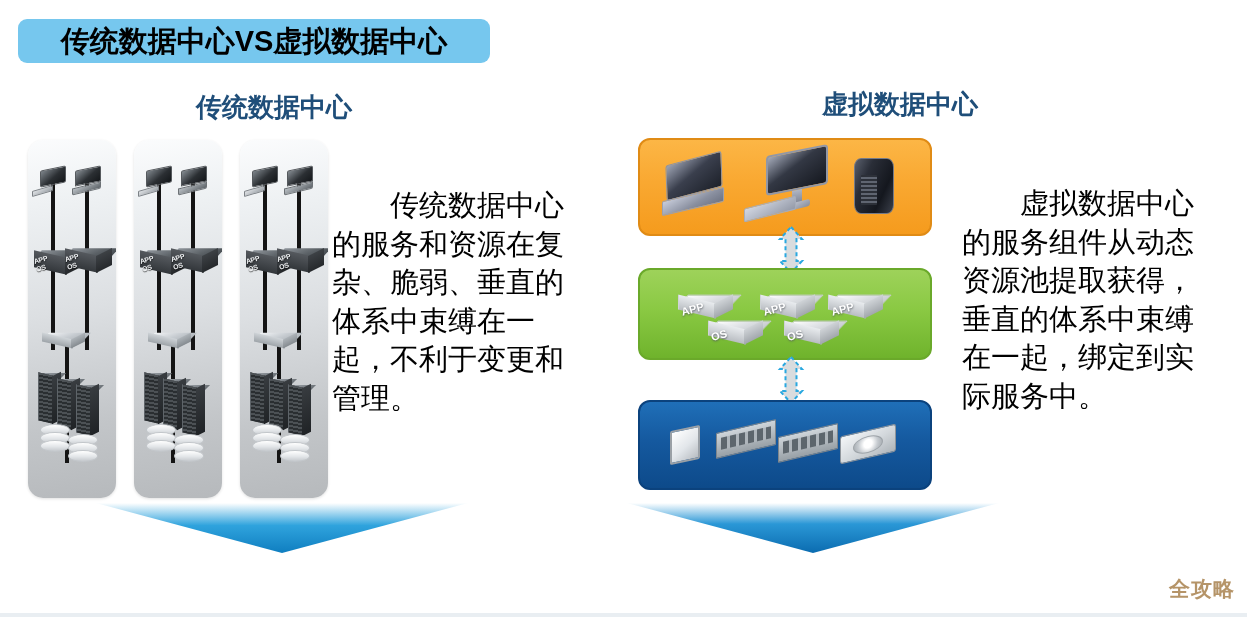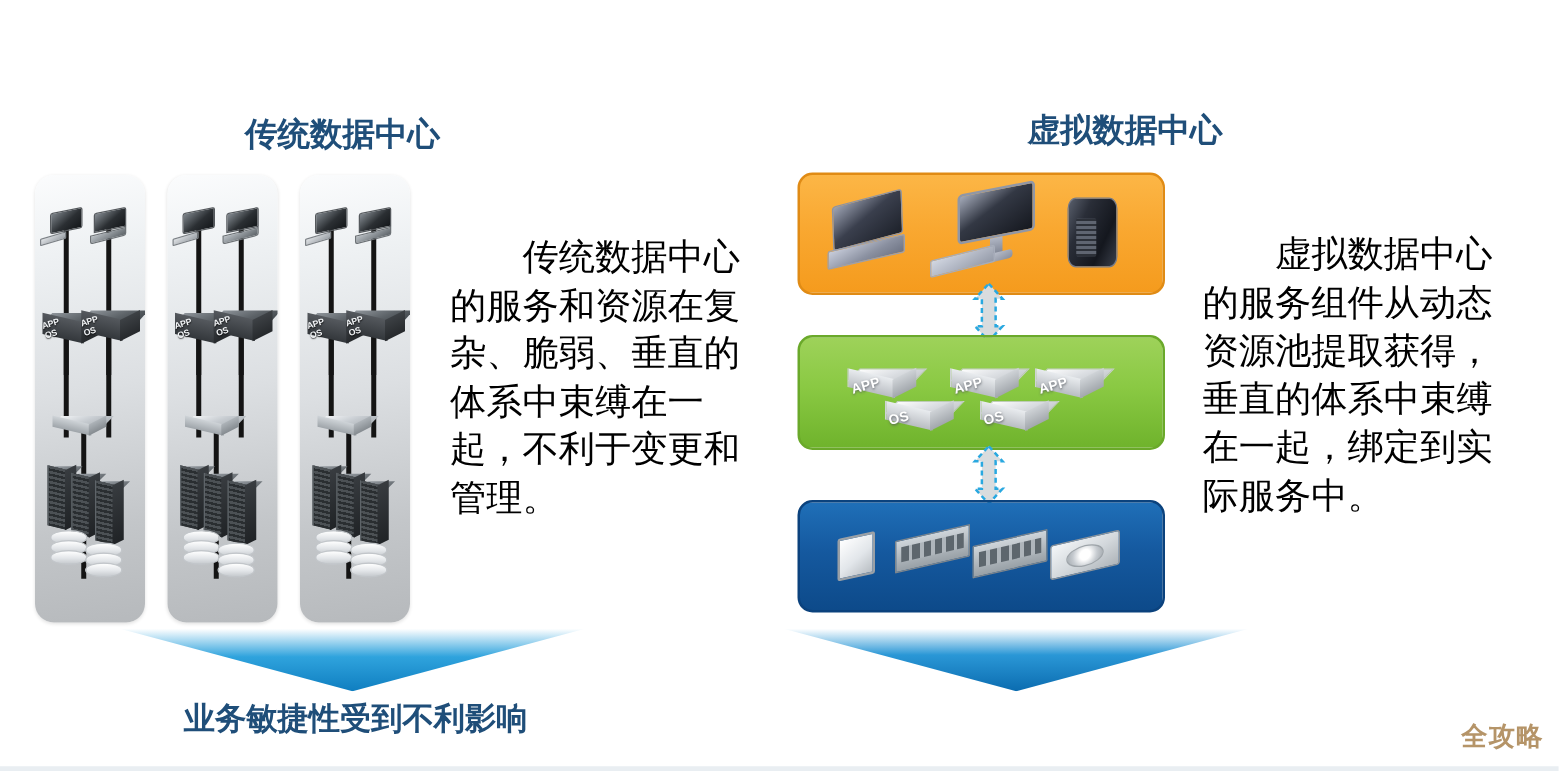--- a/index.html
+++ b/index.html
@@ -40,21 +40,21 @@
   #subtitle-right { left: 822px; top: 87px; }
 
   
   .body-text {
     position: absolute;
     font-size: 29px; color: #000000;
     line-height: 1.33;
     text-indent: 2em;
     font-family: "DejaVu Sans", "Liberation Sans", sans-serif;
   }
-  #body-left  { left: 360px; top: 186px; width: 246px; }
+  #body-left  { left: 332px; top: 186px; width: 246px; }
   #body-right { left: 962px; top: 184px; width: 252px; }
 
   
   .bottom-caption {
     position: absolute;
     font-size: 25px; font-weight: bold;
     color: #1f4e79; white-space: nowrap;
   }
   #caption-left  { left: 147px; top: 558px; }
   #caption-right { left: 782px; top: 558px; }
@@ -324,20 +324,23 @@
   #footer-rule {
     position: absolute; left: 0; bottom: 0; width: 1247px; height: 4px;
     background: #e9eef2;
   }
 </style>
 </head>
 <body>
 
 <div id="slide">
 
+  <div id="title-banner">
+    <span id="title-text">传统数据中心VS虚拟数据中心</span>
+  </div>
 
   <div class="col-subtitle" id="subtitle-left">传统数据中心</div>
   <div class="col-subtitle" id="subtitle-right">虚拟数据中心</div>
 
   <div id="silos">
 
     <div class="silo" id="silo-1">
       <div class="silo-inner">
         <div class="wire" style="left:23px;  top:40px;  height:120px;"></div>
         <div class="wire" style="left:57px;  top:40px;  height:120px;"></div>
@@ -613,18 +616,17 @@
     <defs>
       <linearGradient id="chevGradR" x1="0" y1="0" x2="0" y2="1">
         <stop offset="0%" stop-color="#ffffff"></stop>
         <stop offset="42%" stop-color="#2a97d6"></stop>
         <stop offset="100%" stop-color="#0b6cb0"></stop>
       </linearGradient>
     </defs>
     <polygon points="0,0 372,0 186,50" fill="url(#chevGradR)"></polygon>
   </svg>
 
-  <div class="bottom-caption" id="caption-left">业务敏捷性受到不利影响</div>
 
   <div id="watermark">全攻略</div>
   <div id="footer-rule"></div>
 
 </div>
 
 </body></html>

